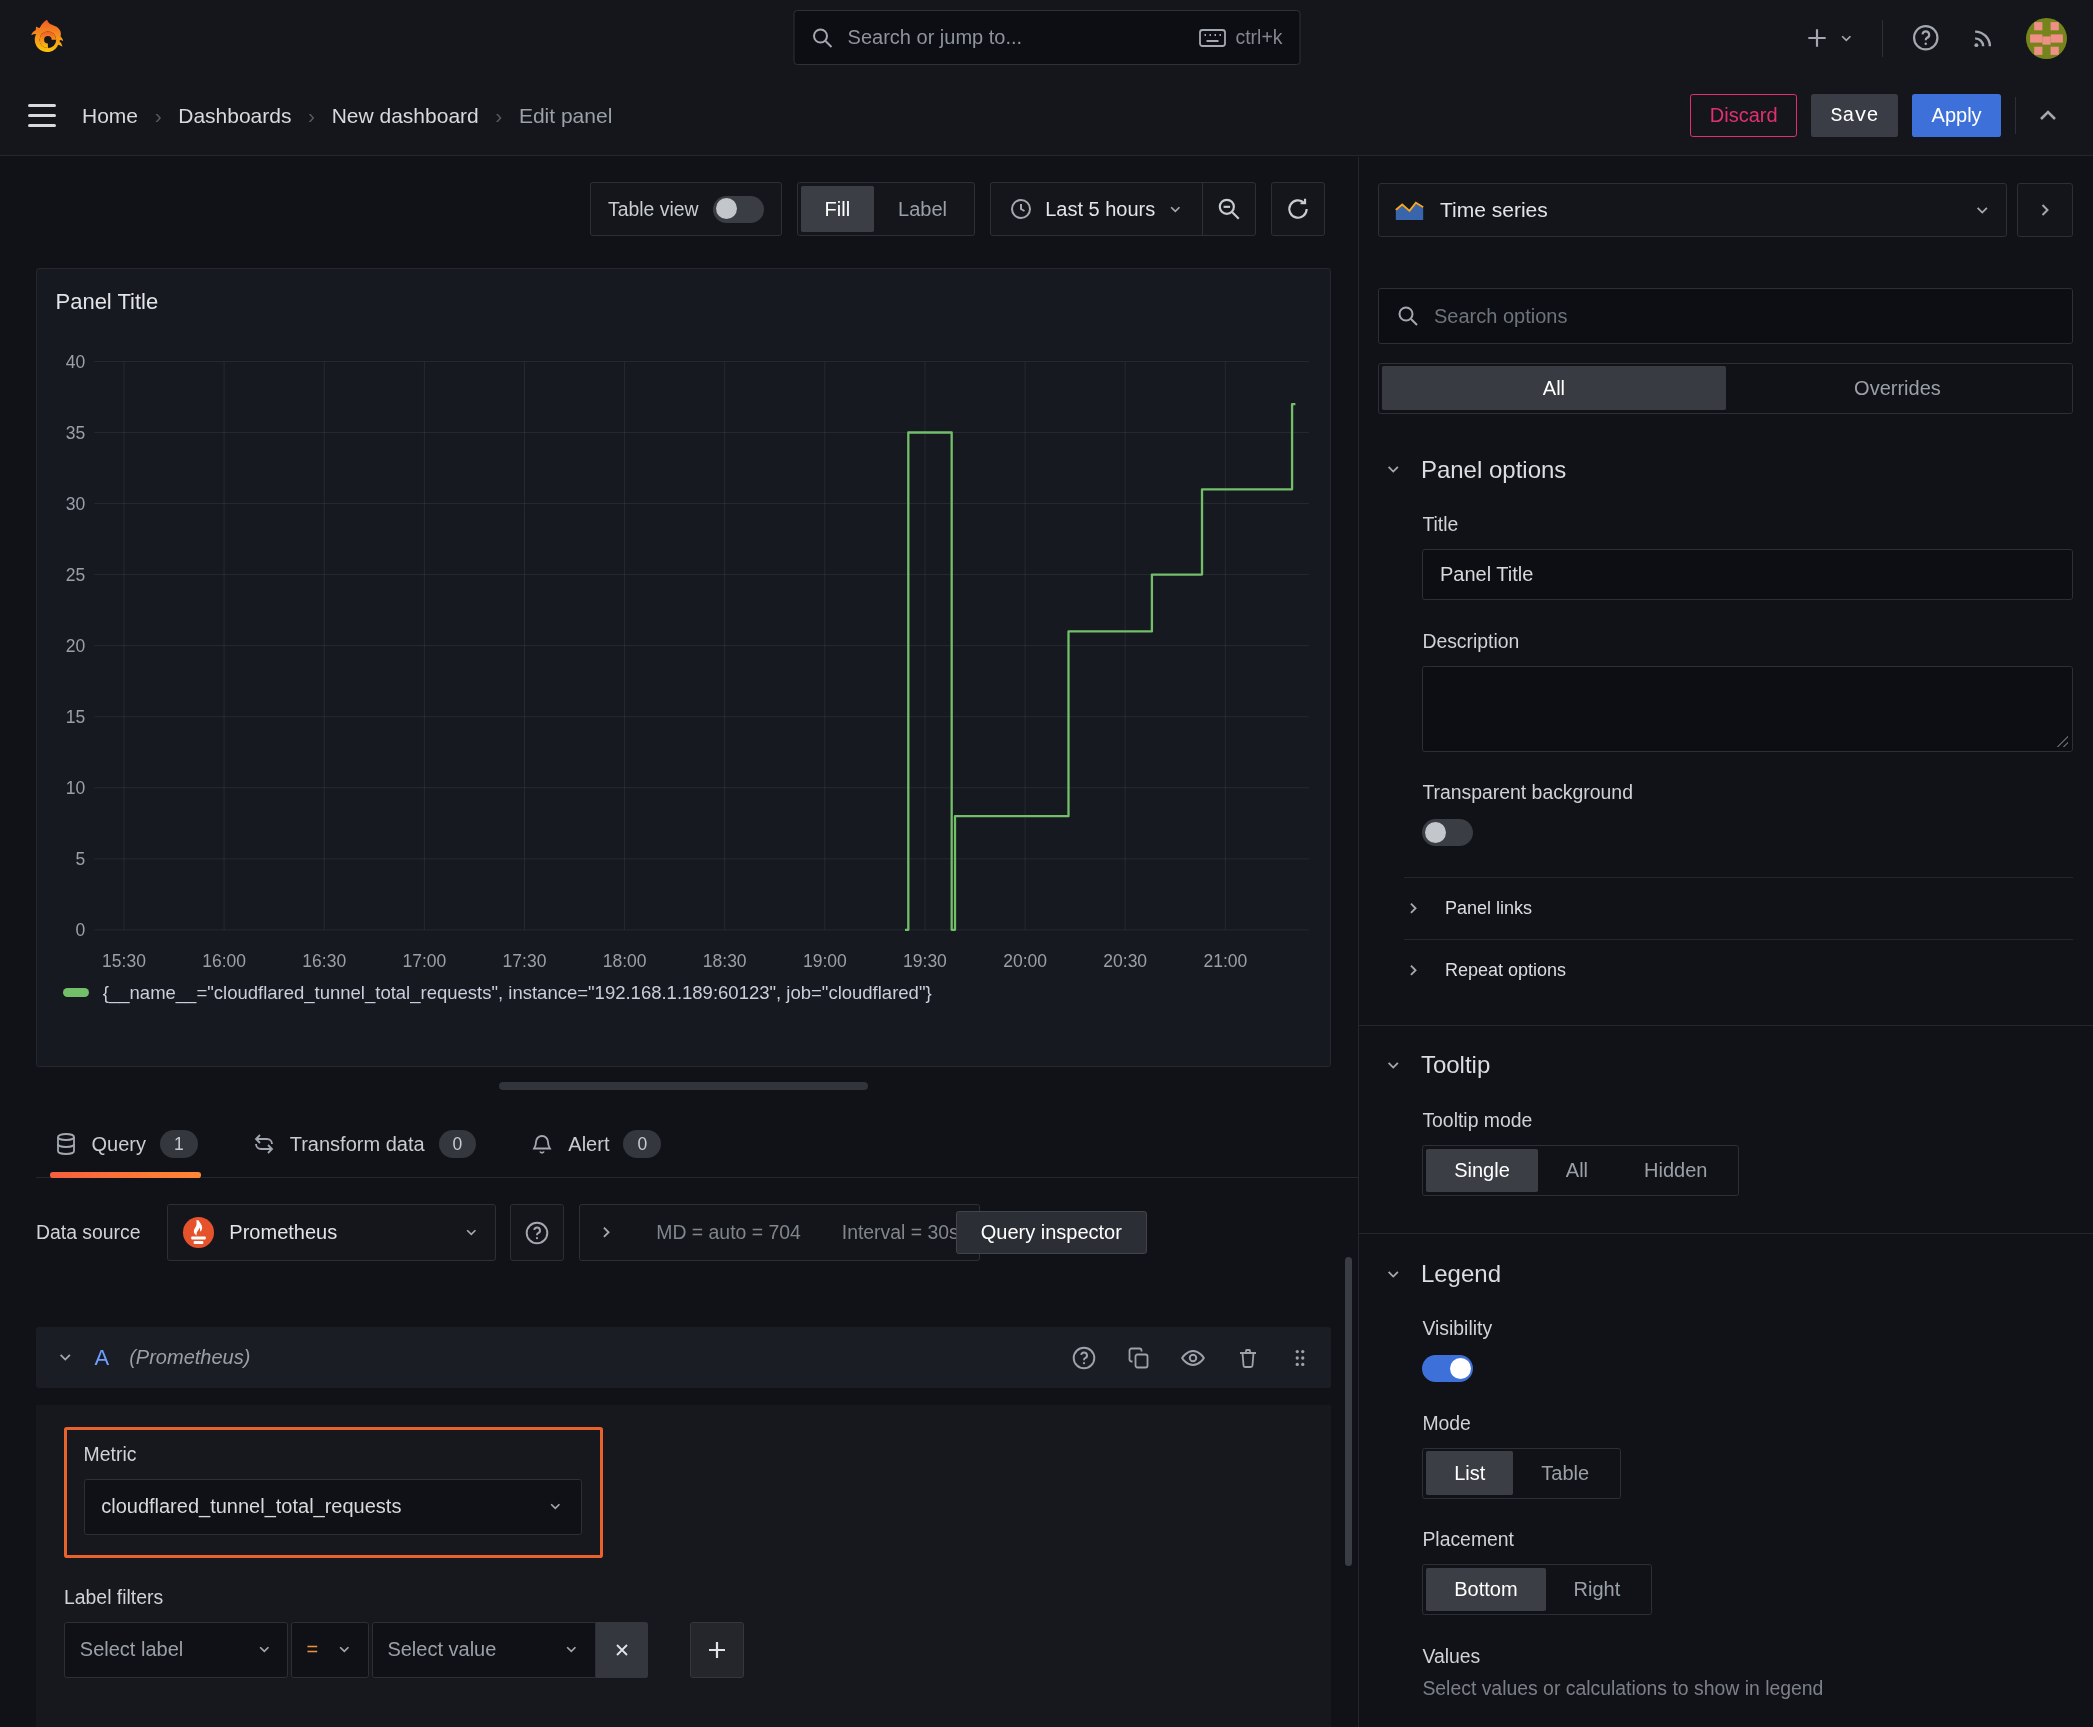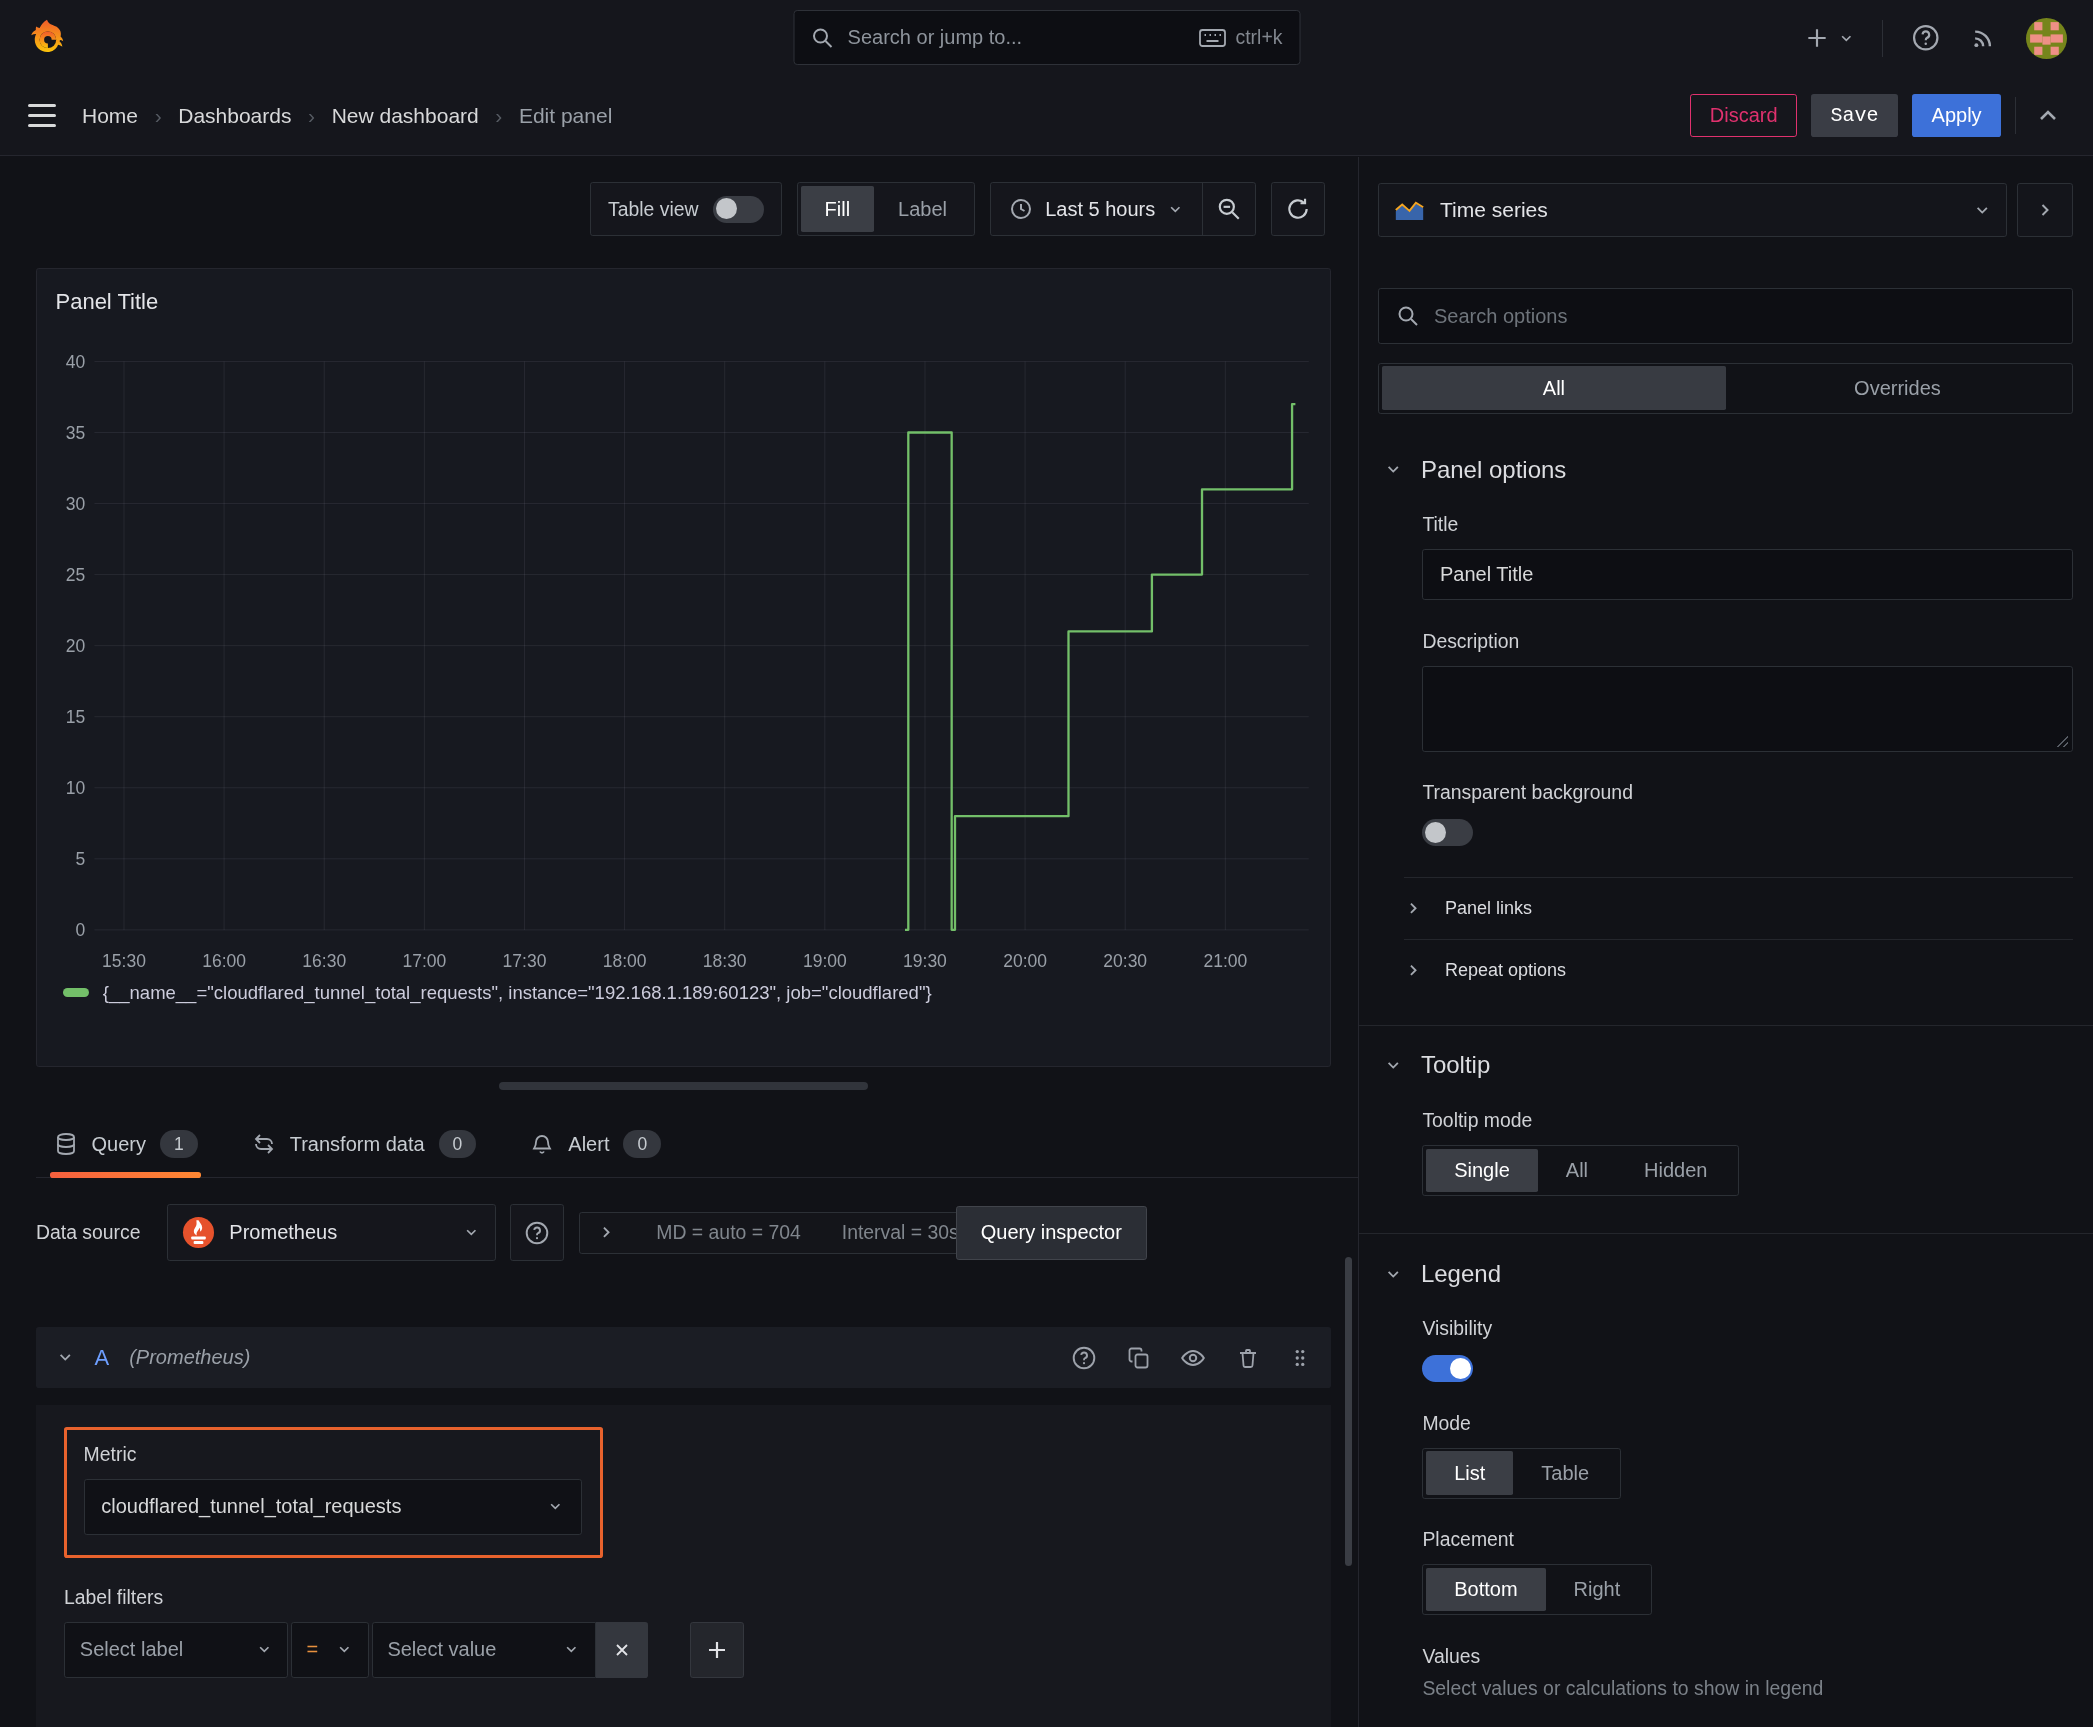--- a/index.html
+++ b/index.html
@@ -75,22 +75,22 @@
 .qtab { height:100%; display:flex; align-items:center; gap:14px; color:#c7ccd1; font-size:20px; position:relative; cursor:pointer; }
 .qtab .count { background:#34373e; border-radius:14.8px; padding:3.7px 14px; font-size:17.5px; color:#c7ccd1; }
 .qtab.active::after { content:''; position:absolute; left:-3.7px; right:-3.7px; bottom:-0.9px; height:5.5px; border-radius:2.8px; background:linear-gradient(90deg,#f55f3e,#ff8833); }
 
 
 .ds-row { position:absolute; top:1047px; left:36px; display:flex; align-items:center; }
 .ds-label { padding-right:26px; color:#d0d2d6; }
 .ds-select { width:329px; height:57px; border:0.9px solid #2c3036; background:#15161c; border-radius:2.8px; display:flex; align-items:center; gap:14px; padding:0 14.8px; cursor:pointer; }
 .ds-name { flex:1; color:#e3e4e8; font-size:20px; }
 .help-btn { width:54px; height:57px; margin-left:14px; border:0.9px solid #2c3036; background:#15161c; border-radius:2.8px; display:flex; align-items:center; justify-content:center; cursor:pointer; }
-.query-meta { height:42px; margin-left:15.7px; border:0.9px solid #2c3036; background:#14151a; border-radius:2.8px; display:flex; align-items:center; gap:41px; padding:0 20px 0 16.6px; color:#80868d; font-size:19.4px; }
-.qi-btn { height:54px; margin-left:-24px; position:relative; background:#2b2e35; border:0.9px solid #41444b; border-radius:2.8px; padding:0 24px; display:flex; align-items:center; color:#fff; font-size:20px; cursor:pointer; }
+.query-meta { height:57px; margin-left:15.7px; border:0.9px solid #2c3036; background:#14151a; border-radius:2.8px; display:flex; align-items:center; gap:41px; padding:0 20px 0 16.6px; color:#80868d; font-size:19.4px; }
+.qi-btn { height:43px; margin-left:-24px; position:relative; background:#2b2e35; border:0.9px solid #41444b; border-radius:2.8px; padding:0 24px; display:flex; align-items:center; color:#fff; font-size:20px; cursor:pointer; }
 
 
 .qcard { position:absolute; top:1170px; left:36px; width:1295px; bottom:0; display:flex; flex-direction:column; }
 .qhead { height:61px; background:#1b1d24; border-radius:2.8px; display:flex; align-items:center; gap:20px; padding:0 20px; flex:none; }
 .refid { color:#6e9fff; font-size:22px; font-weight:500; }
 .ds-hint { font-style:italic; color:#9aa0a8; font-size:20px; }
 .qhead-icons { margin-left:auto; display:flex; align-items:center; gap:29.5px; }
 .qhead-icons .hic { cursor:pointer; color:#9da2ab; }
 .qtools { display:flex; align-items:center; margin-top:14.8px; flex:none; padding-left:16.6px; }
 .kick-btn { height:52px; background:#282b31; border:0.9px solid #36393f; border-radius:2.8px; padding:0 20px; display:flex; align-items:center; color:#d8d9da; cursor:pointer; }

